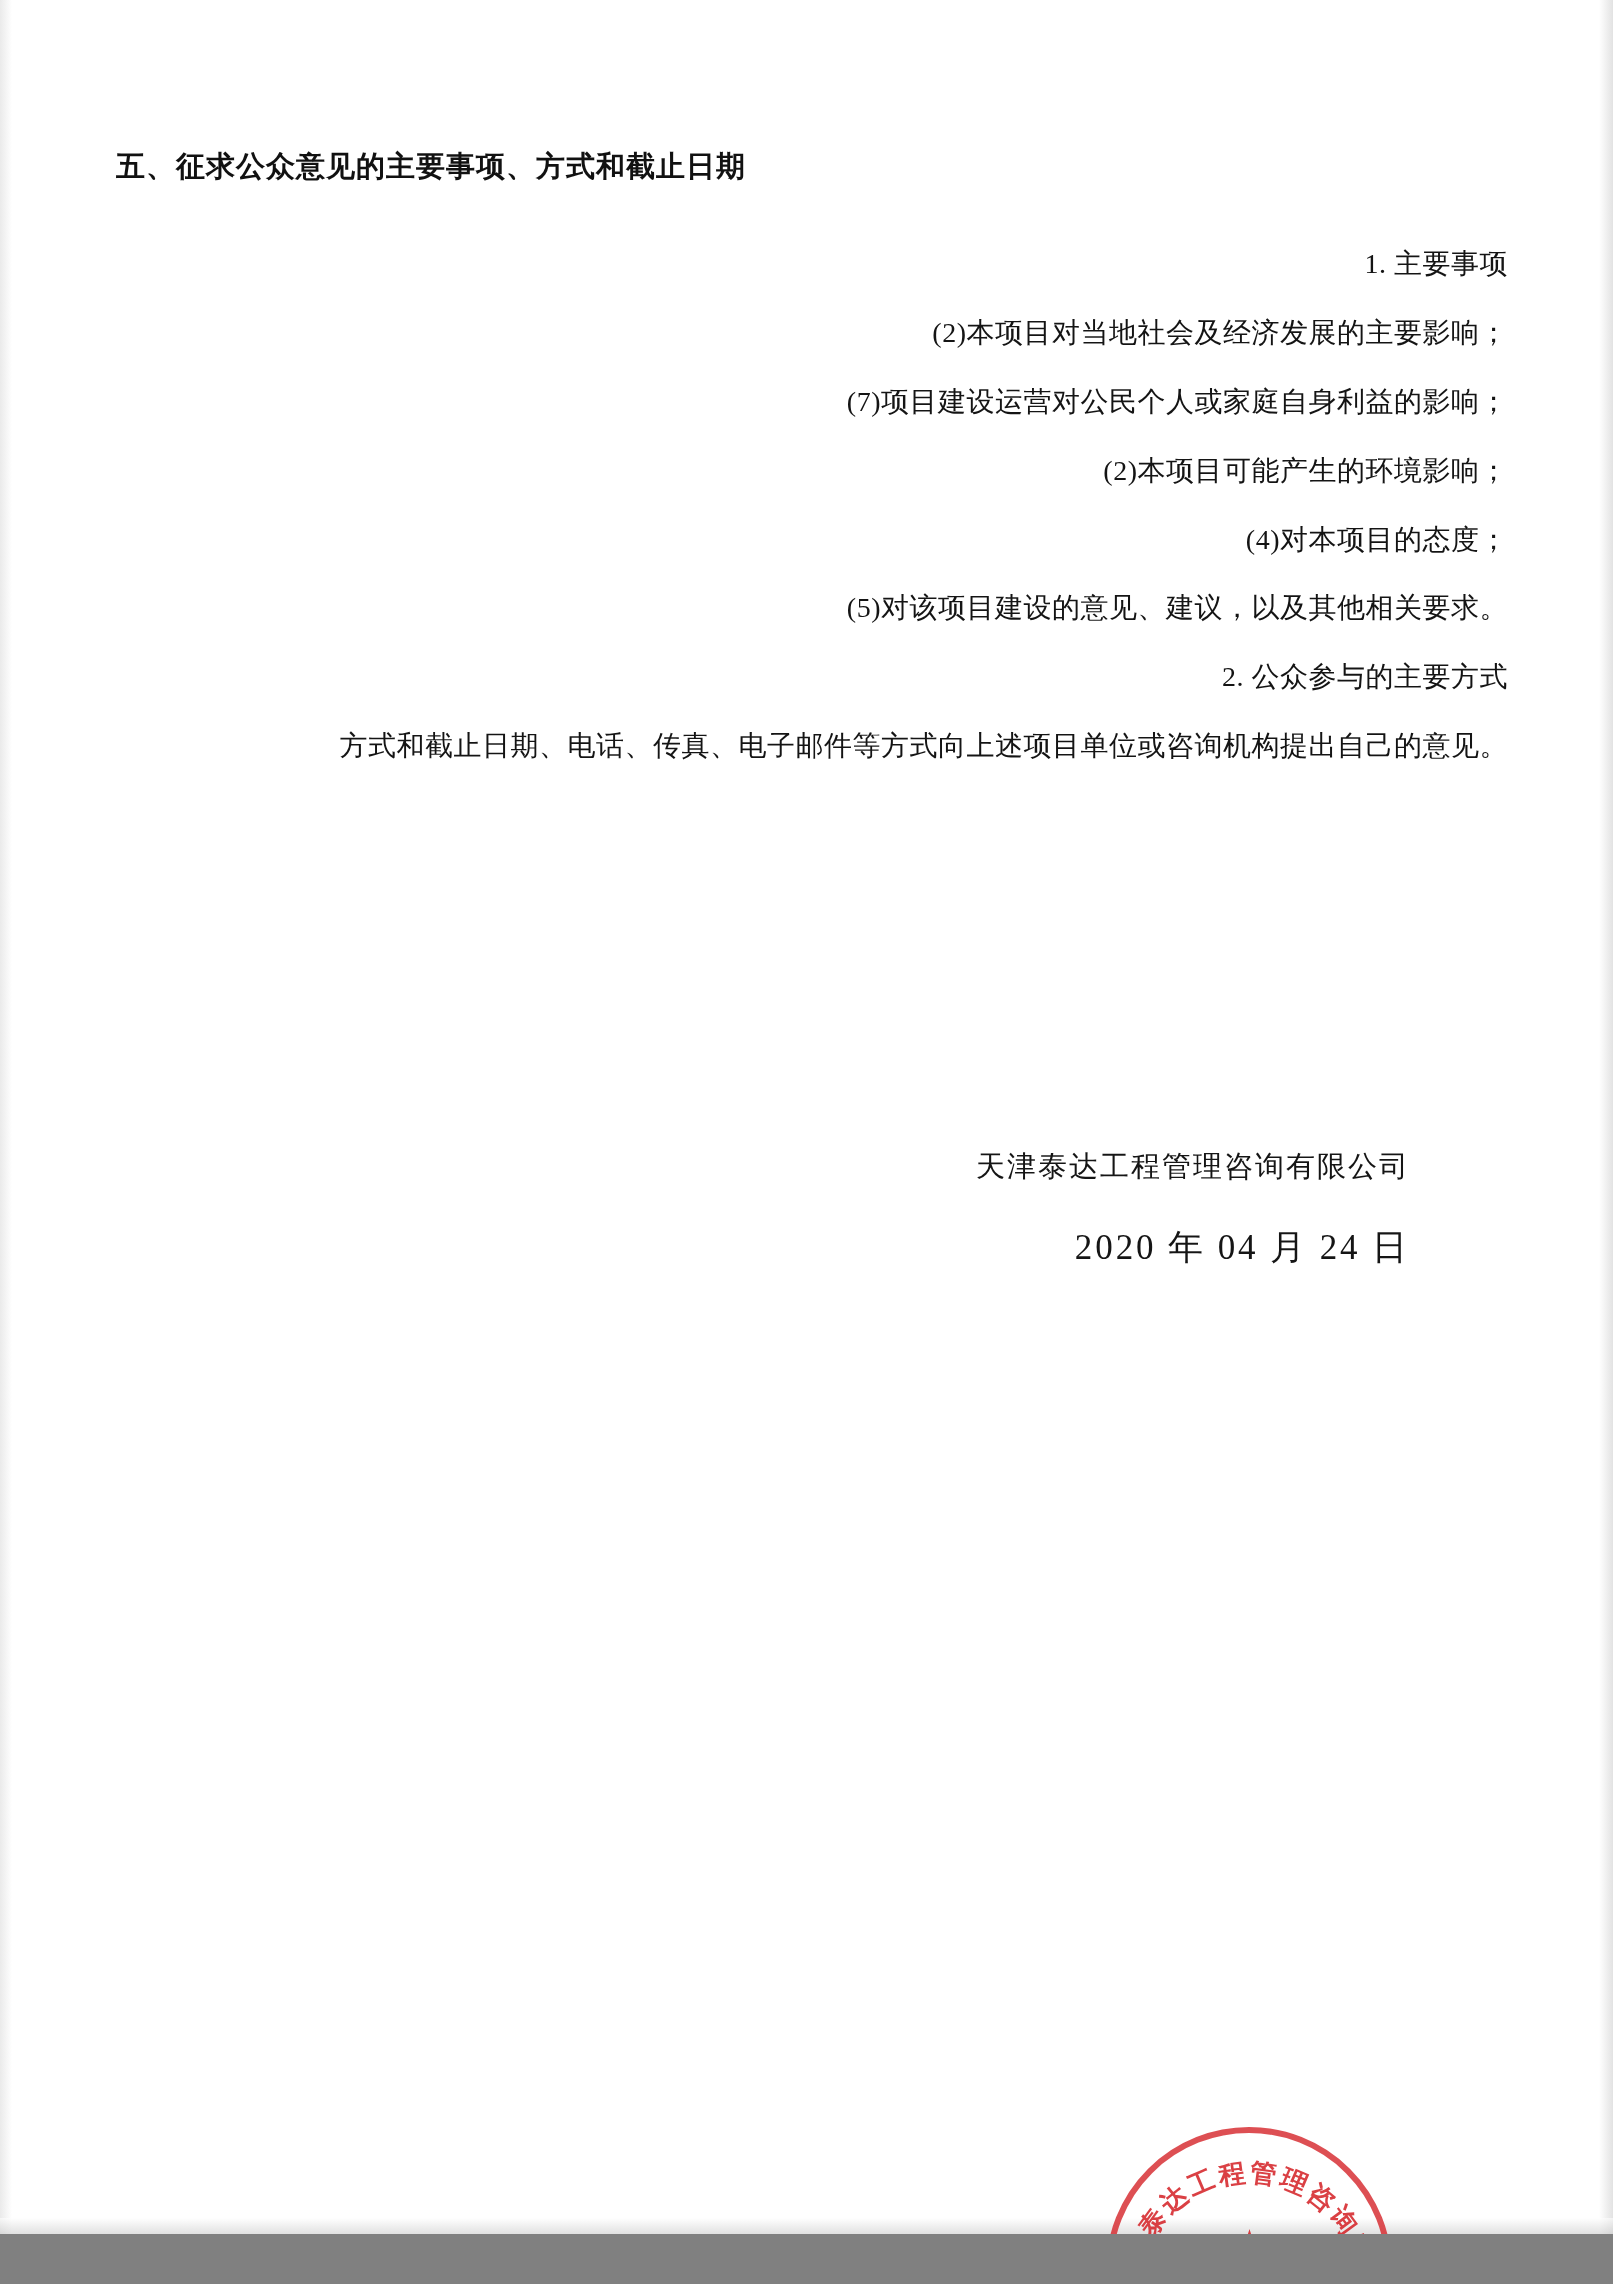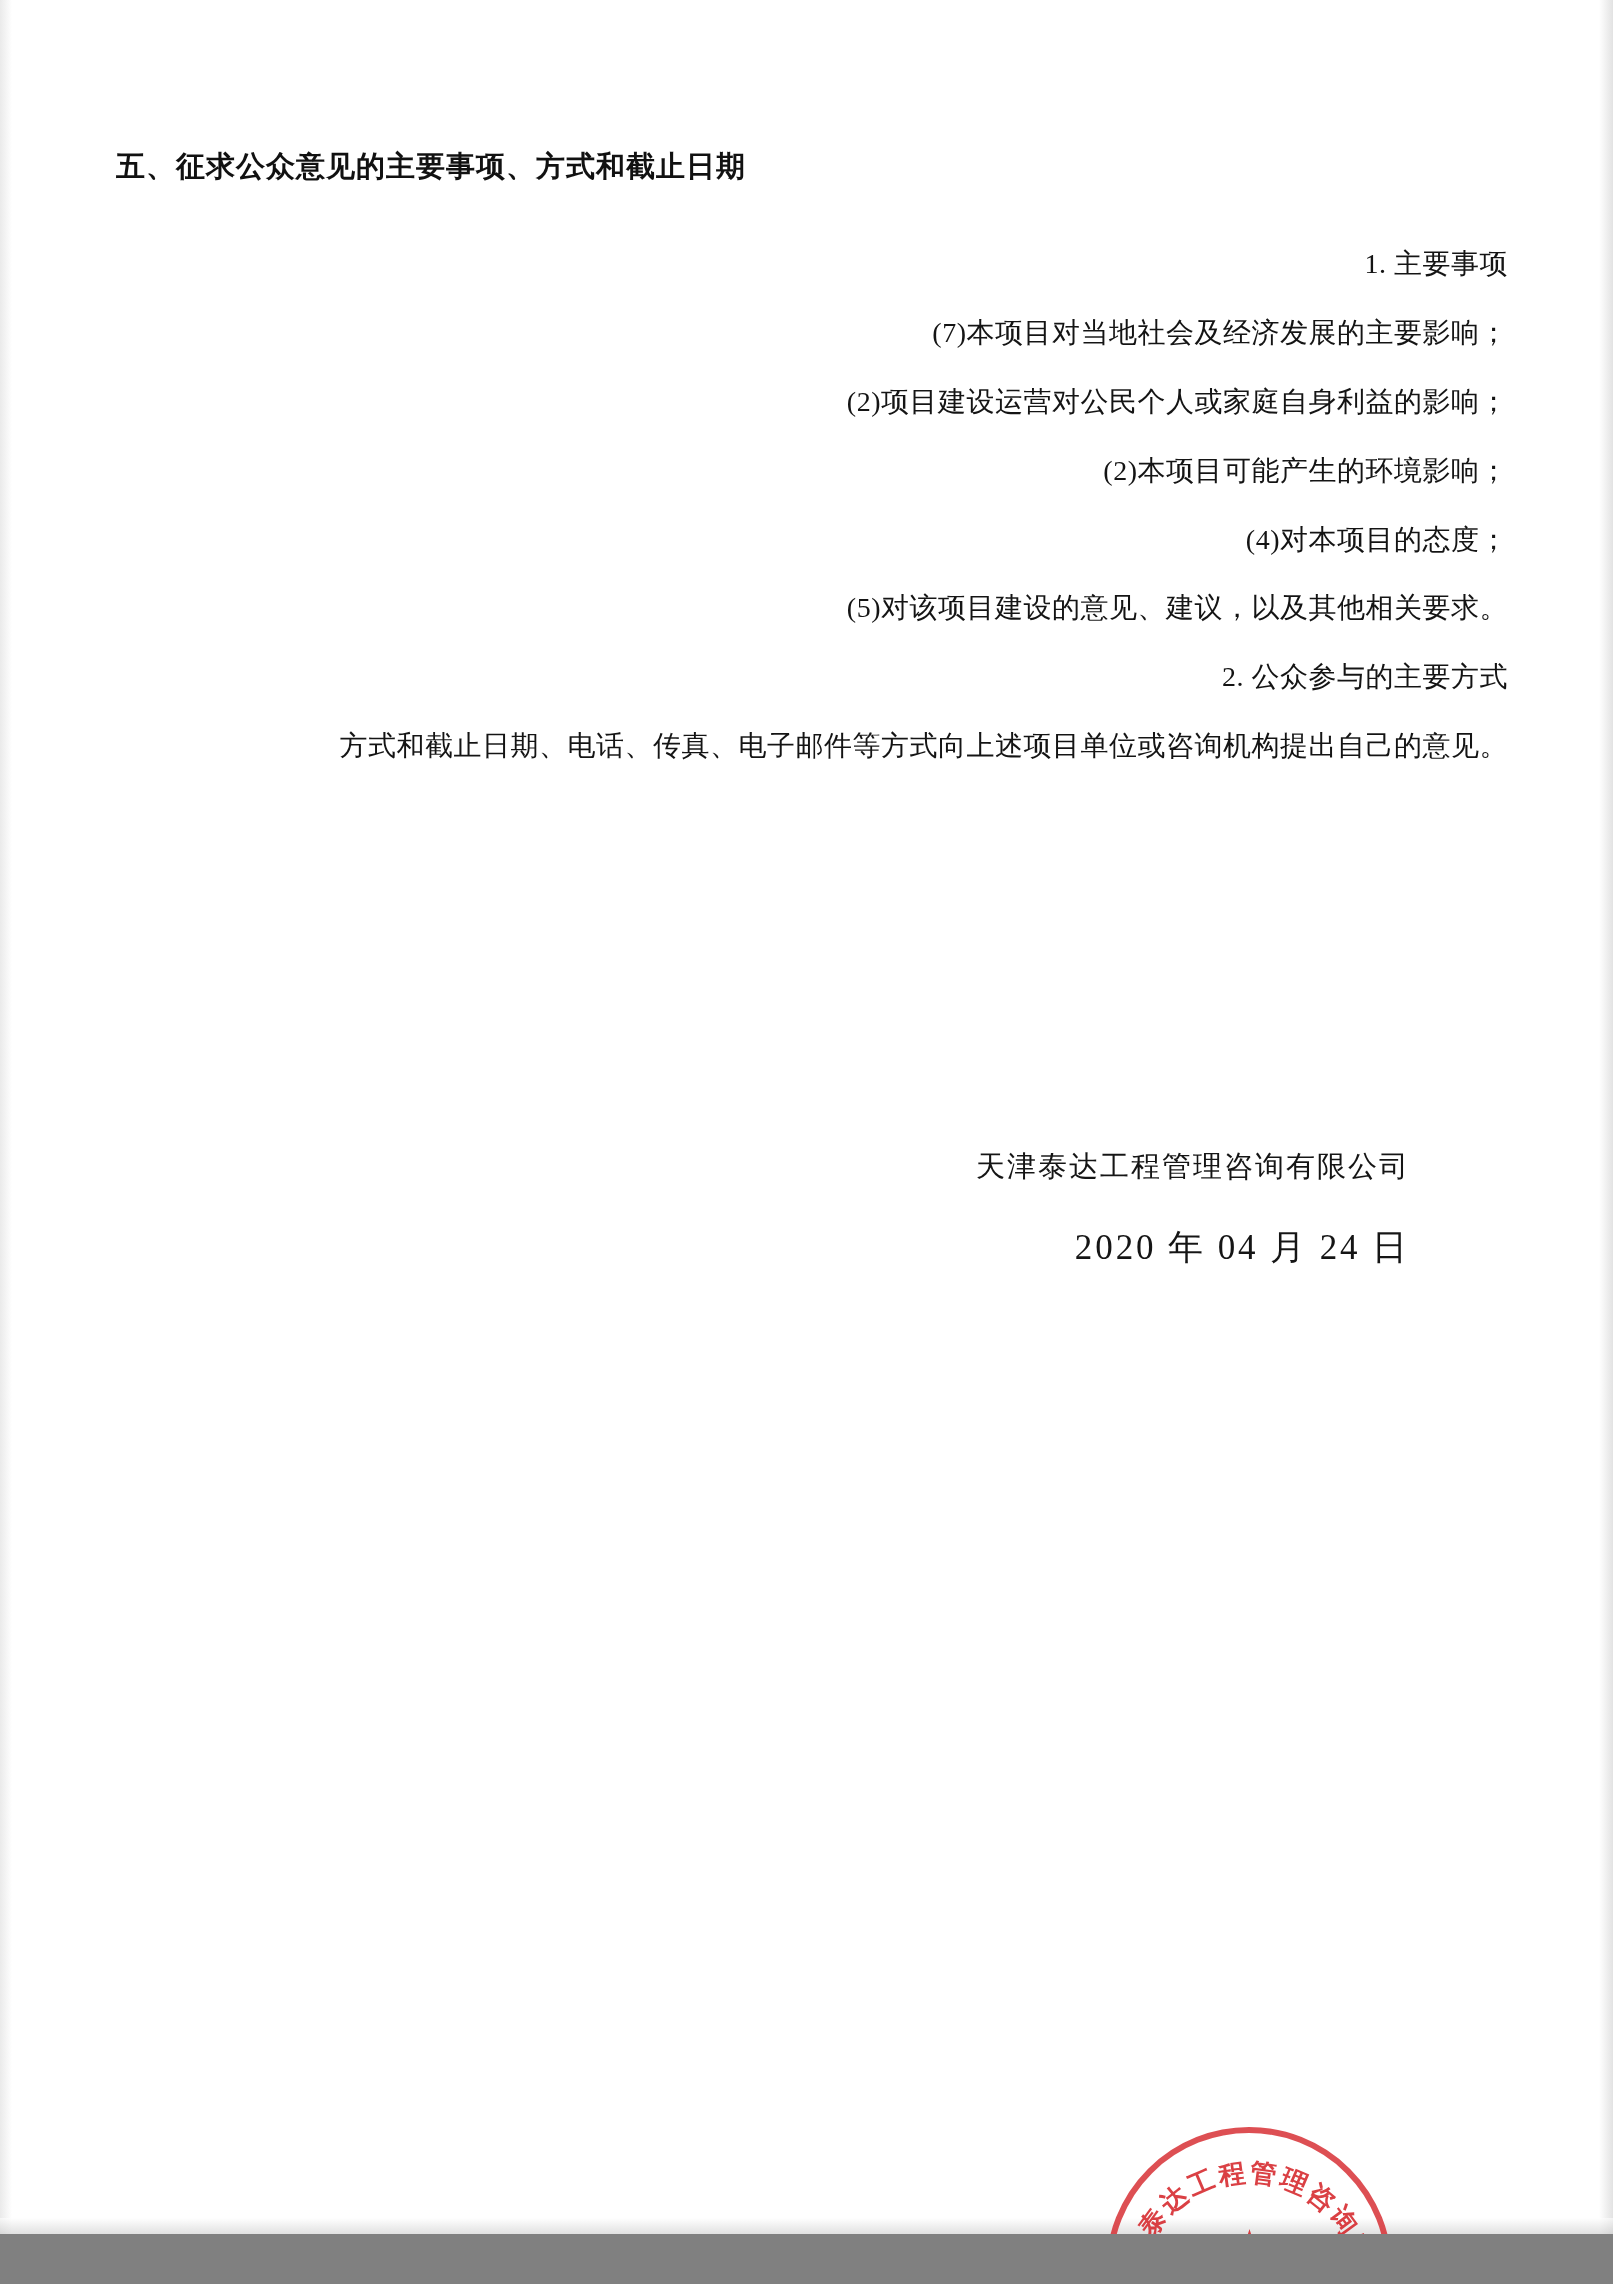--- a/index.html
+++ b/index.html
@@ -148,22 +148,22 @@
   <div class="scan-edge-top"></div>
   <div class="scan-edge-left"></div>
   <div class="scan-edge-right"></div>
   <div class="scan-edge-bottom"></div>
 
   <div class="content">
 
     <h2 class="section-heading">五、征求公众意见的主要事项、方式和截止日期</h2>
 
     <p class="para">1. 主要事项</p>
-    <p class="para">(7)本项目对当地社会及经济发展的主要影响；</p>
-    <p class="para">(2)项目建设运营对公民个人或家庭自身利益的影响；</p>
+    <p class="para">(2)本项目对当地社会及经济发展的主要影响；</p>
+    <p class="para">(7)项目建设运营对公民个人或家庭自身利益的影响；</p>
     <p class="para">(2)本项目可能产生的环境影响；</p>
     <p class="para">(4)对本项目的态度；</p>
     <p class="para">(5)对该项目建设的意见、建议，以及其他相关要求。</p>
     <p class="para">2. 公众参与的主要方式</p>
     <p class="para wrap">方式和截止日期、电话、传真、电子邮件等方式向上述项目单位或咨询机构提出自己的意见。</p>
 
     <div class="signature-block">
       <p class="sign-company">天津泰达工程管理咨询有限公司</p>
       <p class="sign-date">2020 年 04 月 24 日</p>
 

